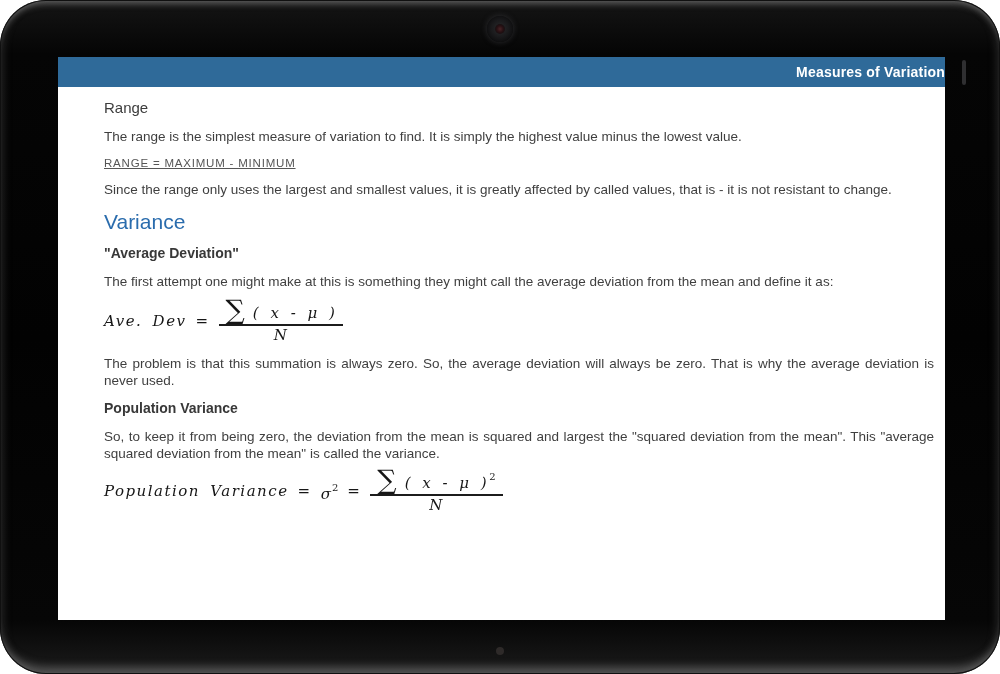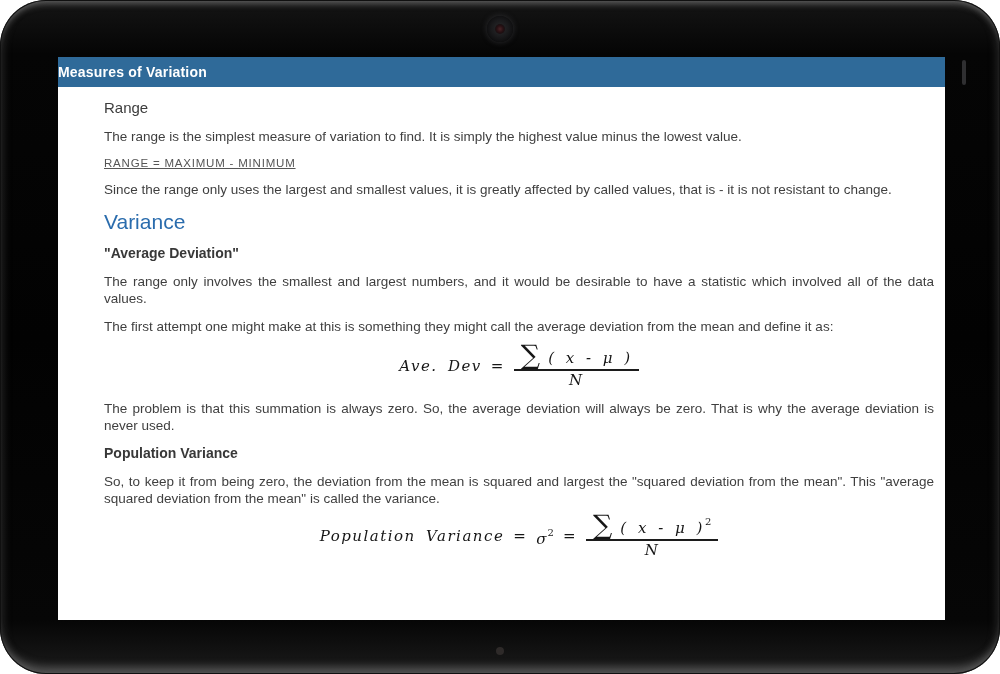--- a/index.html
+++ b/index.html
@@ -18,33 +18,33 @@
   .camera{position:absolute;top:16px;left:487px;width:26px;height:26px;border-radius:50%;
           background:radial-gradient(circle at 50% 48%,#2a2a2c 0%,#1a1a1c 45%,#0c0c0d 78%);
           box-shadow:0 0 5px 1px rgba(55,55,58,0.55);display:flex;align-items:center;justify-content:center;}
   .lens{width:10px;height:10px;border-radius:50%;
         background:radial-gradient(circle,#4a2427 0%,#271013 45%,#101012 85%);}
   .sensor{position:absolute;right:34px;top:60px;width:4px;height:25px;border-radius:2px;background:#2f2f31;}
   .home-dot{position:absolute;left:496px;top:647px;width:8px;height:8px;border-radius:50%;background:#2e2a29;}
 
   
   .screen{position:absolute;left:58px;top:57px;width:887px;height:563px;background:#ffffff;overflow:hidden;}
-  .app-header{height:30px;background:#2f6a99;color:#ffffff;display:flex;align-items:center;justify-content:flex-start;
+  .app-header{height:30px;background:#2f6a99;color:#ffffff;display:flex;align-items:center;justify-content:flex-end;
               font-size:14px;font-weight:bold;letter-spacing:0.2px;}
   .content{height:533px;padding:0 11px;overflow:hidden;text-align:justify;
            font-size:13.5px;line-height:17px;color:#3f3f3f;margin-left:35px;}
 
   .h-range{margin:24px 0 0;font-size:15px;line-height:19px;font-weight:normal;color:#3c3c3c;}
   .content p{margin:11px 0 0;}
   .code-line{margin:10px 0 0;font-size:11.5px;line-height:14px;color:#565656;letter-spacing:0.8px;text-align:left;text-decoration:underline;}
   .h-variance{margin:14px 0 0;font-size:21px;line-height:25px;font-weight:normal;color:#2a6cad;}
   .h-sub{margin:16px 0 0;font-size:14px;line-height:17px;font-weight:bold;color:#383838;}
 
   
-  .formula{display:flex;justify-content:center;align-items:center;
+  .formula{display:flex;justify-content:flex-start;align-items:center;
            font-family:"DejaVu Serif","Liberation Serif",serif;font-style:italic;color:#161616;
            font-size:15px;letter-spacing:1.5px;word-spacing:4px;text-align:center;}
   .f1{margin:8px 0 0;}
   .f2{margin:6px 0 0;}
   .eq{margin:0 9px;font-style:normal;}
   .frac{display:inline-flex;flex-direction:column;align-items:center;}
   .num{display:flex;align-items:flex-end;border-bottom:2px solid #1c1c1c;padding:0 7px 2px;}
   .sigma{font-style:normal;font-size:27px;line-height:24px;letter-spacing:0;margin-right:8px;}
   .den{padding-top:1px;}
   .exp{font-size:10px;vertical-align:8px;letter-spacing:0;margin-left:1px;font-style:normal;}
@@ -67,21 +67,20 @@
 
       <div class="content">
         <p class="h-range">Range</p>
         <p>The range is the simplest measure of variation to find. It is simply the highest value minus the lowest value.</p>
         <p class="code-line">RANGE = MAXIMUM - MINIMUM</p>
         <p>Since the range only uses the largest and smallest values, it is greatly affected by called values, that is - it is not resistant to change.</p>
 
         <p class="h-variance">Variance</p>
 
         <p class="h-sub">"Average Deviation"</p>
-        <p>The range only involves the smallest and largest numbers, and it would be desirable to have a statistic which involved all of the data values.</p>
         <p>The first attempt one might make at this is something they might call the average deviation from the mean and define it as:</p>
 
         <div class="formula f1">
           <span>Ave. Dev</span>
           <span class="eq">=</span>
           <span class="frac">
             <span class="num">
               <span class="sigma">∑</span>
               <span>( x - μ )</span>
             </span>

